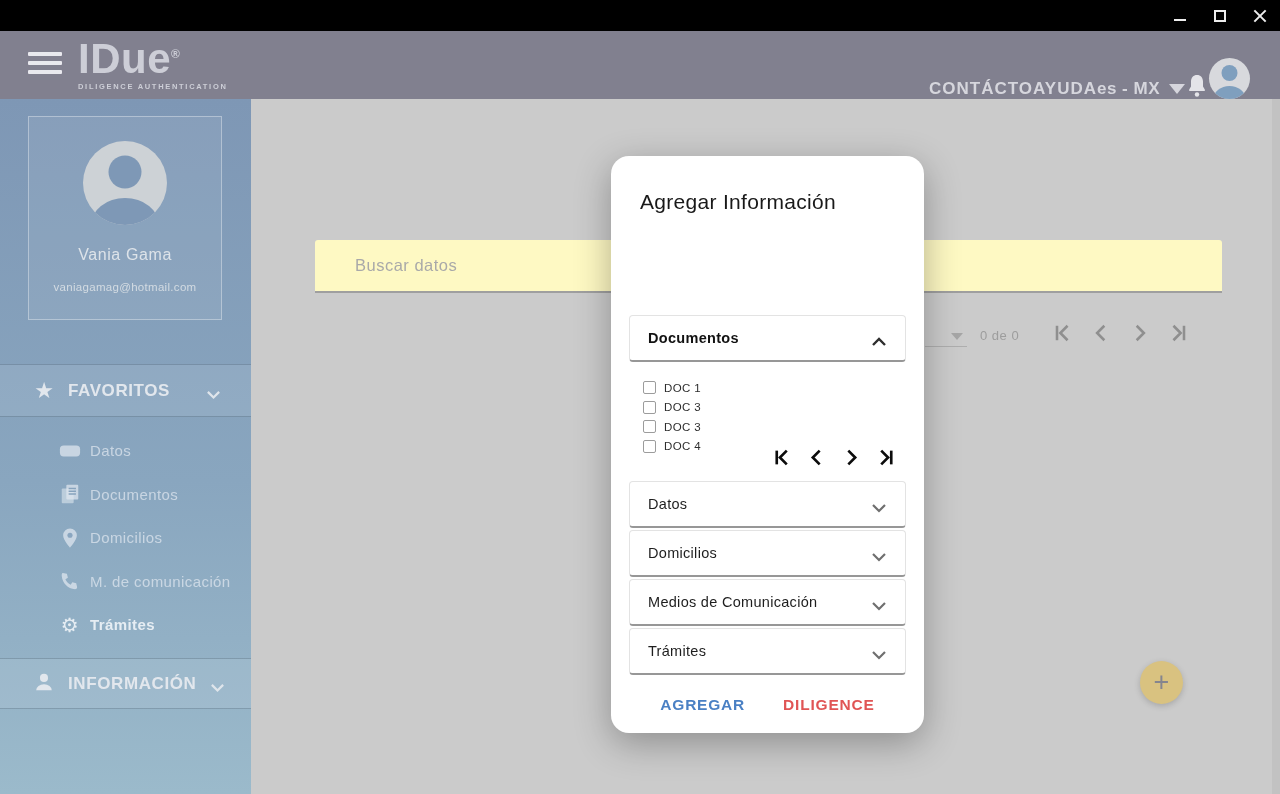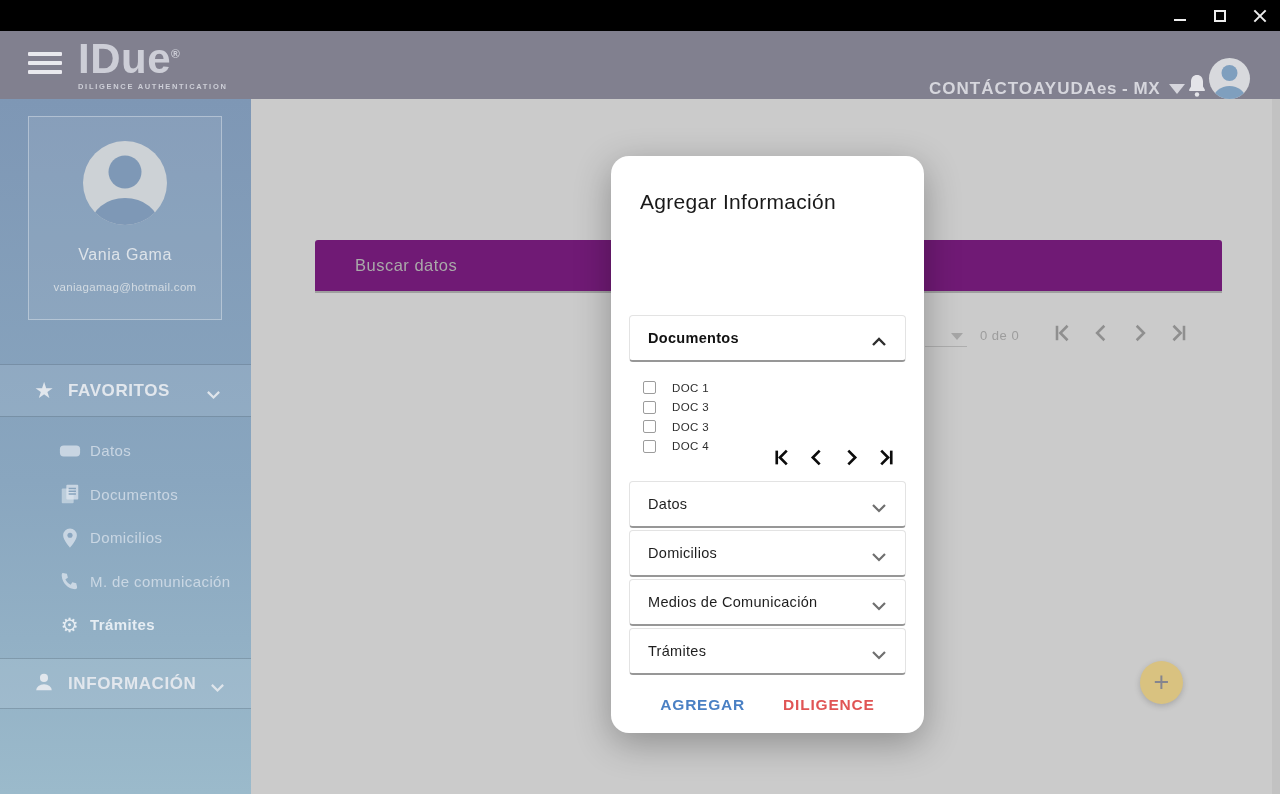--- a/index.html
+++ b/index.html
@@ -58,21 +58,21 @@
   .side-item { position:relative; height:43.5px; display:flex; align-items:center; padding-left:90px;
     color:rgba(224,232,240,0.72); font-size:15px; letter-spacing:0.4px; cursor:pointer; }
   .side-item .it-icon { position:absolute; left:58px; width:24px; height:24px; display:flex; align-items:center; justify-content:center; color:rgba(224,232,240,0.72); }
   .side-item .it-icon svg { width:22px; height:22px; }
   .side-item.active { color:#e6edf3; font-weight:bold; }
   .side-item.active .it-icon { color:#e6edf3; }
   .gear-glyph { font-family:"DejaVu Sans",sans-serif; font-size:20px; line-height:1; }
 
   
   .main-search { position:absolute; left:315px; top:240px; width:907px; height:53px;
-    background:#701a75; border-bottom:2px solid #9f9f9f; border-radius:3px 3px 0 0; z-index:11; }
+    background:#fef9c3; border-bottom:2px solid #9f9f9f; border-radius:3px 3px 0 0; z-index:11; }
   .main-search input { width:100%; height:100%; background:transparent; border:none; outline:none;
     padding-left:40px; font-size:16.5px; letter-spacing:0.5px; color:#8f8f8f;
     font-family:"Liberation Sans","DejaVu Sans",sans-serif; }
   .main-search input::placeholder { color:#a9a9a9; }
   .rows-select { position:absolute; left:925px; top:325px; width:42px; height:22px;
     border-bottom:1px solid #aeaeae; cursor:pointer; z-index:11; }
   .rows-caret { position:absolute; right:4px; top:8px; width:0; height:0;
     border-left:6px solid transparent; border-right:6px solid transparent; border-top:7px solid #a6a6a6; }
   .range-label { position:absolute; left:980px; top:328px; font-size:13px; color:#9d9d9d; letter-spacing:0.5px; z-index:11; }
   .pager-main { position:absolute; left:1052px; top:323px; display:flex; gap:19px; color:#8f8f8f; z-index:11; }
@@ -99,21 +99,21 @@
   .acc-label { font-size:14.5px; color:#1e1e1e; letter-spacing:0.3px; }
   .acc-label.hd { font-weight:bold; color:#121212; }
   .acc-chev { width:16px; height:10px; color:#6f6f6f; }
   .acc-chev.up { color:#2e2e2e; }
   .acc-doc { top:159px; }
   .acc-datos { top:325px; }
   .acc-dom { top:374px; }
   .acc-med { top:423px; }
   .acc-tram { top:472px; }
   .doc-list { position:absolute; left:32px; top:222px; }
-  .doc-row { display:flex; align-items:center; height:19.5px; gap:16px; }
+  .doc-row { display:flex; align-items:center; height:19.5px; gap:8px; }
   .doc-row input[type="checkbox"] { appearance:none; -webkit-appearance:none; width:13px; height:13px;
     border:1.5px solid #9c9c9c; border-radius:2px; background:#fff; cursor:pointer; }
   .doc-row label { font-size:11.5px; color:#2e2e2e; letter-spacing:0.4px; }
   .modal-pager { position:absolute; left:161px; top:292px; display:flex; gap:16px; color:#0c0c0c; }
   .modal-pager .pg { width:19px; height:19px; cursor:pointer; }
   .modal-actions { position:absolute; left:0; top:540px; width:313px; display:flex; justify-content:center; gap:38px; }
   .modal-btn { border:none; background:none; font-size:15.5px; font-weight:bold; letter-spacing:0.8px;
     cursor:pointer; font-family:"Liberation Sans","DejaVu Sans",sans-serif; }
   .btn-confirm { color:#4a80c4; }
   .btn-cancel { color:#e05555; }

